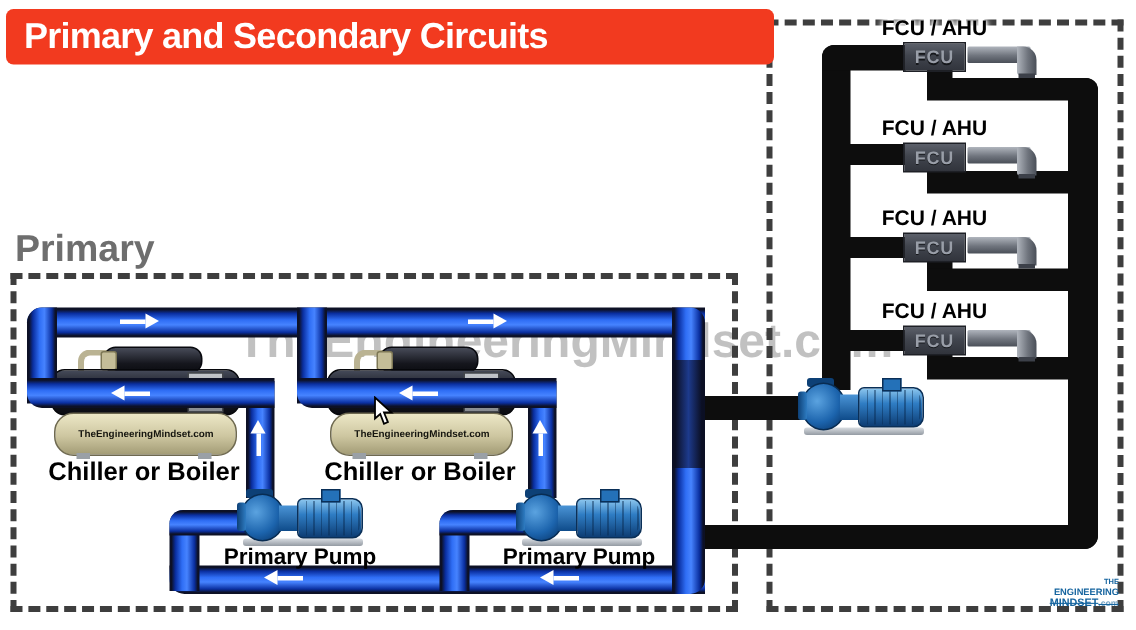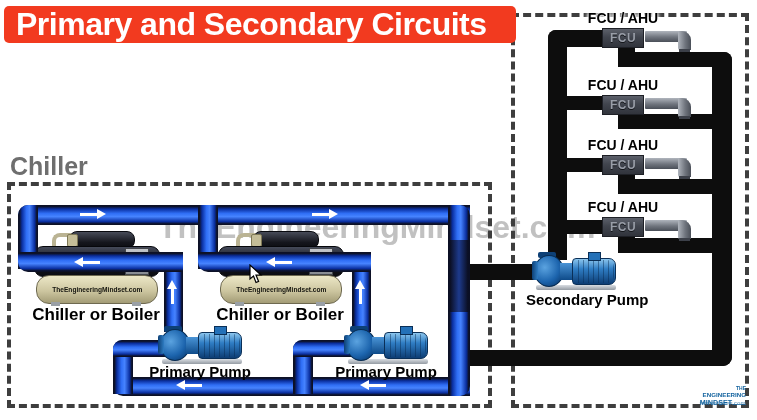--- a/index.html
+++ b/index.html
@@ -3,21 +3,21 @@
 <meta charset="utf-8">
 <style>
   html,body{margin:0;padding:0;background:#fff;}
   #stage{position:relative;width:757px;height:420px;background:#fff;overflow:hidden;
          font-family:"Liberation Sans","DejaVu Sans",sans-serif;}
 
   
   .banner{position:absolute;left:4px;top:6px;width:512px;height:37px;background:#f23a1f;
           border-radius:5px;display:flex;align-items:center;padding-left:12px;box-sizing:border-box;
           z-index:10;}
-  .banner span{color:#fff;font-size:32px;font-weight:bold;letter-spacing:-0.5px;white-space:nowrap;}
+  .banner span{color:#fff;font-size:24px;font-weight:bold;letter-spacing:-0.5px;white-space:nowrap;}
 
   
   .watermark{position:absolute;left:158px;top:209px;font-size:32px;font-weight:bold;
              color:#8a8a8a;opacity:.52;z-index:1;white-space:nowrap;letter-spacing:0;}
 
   
   .dbox{position:absolute;border:4px dashed #3e3e3e;z-index:2;}
   .zone-lbl{position:absolute;font-weight:bold;color:#6e6e6e;font-size:25px;z-index:2;white-space:nowrap;}
 
   
@@ -106,21 +106,21 @@
 </style>
 </head>
 <body>
 
 <div id="stage">
 
   <div class="watermark">TheEngineeringMindset.com</div>
 
   <div class="dbox" style="left:7px;top:182px;width:477px;height:218px;"></div>
   <div class="dbox" style="left:511px;top:13px;width:230px;height:387px;"></div>
-  <div class="zone-lbl" style="left:10px;top:152px;">Chiller</div>
+  <div class="zone-lbl" style="left:10px;top:152px;">Primary</div>
 
   <div class="kp" style="left:458px;top:264px;width:92px;height:16px;"></div>
   <div class="kp" style="left:548px;top:30px;width:19px;height:230px;border-top-left-radius:8px;"></div>
   <div class="kp" style="left:548px;top:30px;width:56px;height:17px;border-top-left-radius:8px;"></div>
   <div class="kp" style="left:556px;top:96px;width:48px;height:14px;"></div>
   <div class="kp" style="left:556px;top:158px;width:48px;height:14px;"></div>
   <div class="kp" style="left:556px;top:220px;width:48px;height:14px;"></div>
 
   <div class="kp" style="left:618px;top:44px;width:17px;height:14px;"></div>
   <div class="kp" style="left:618px;top:52px;width:114px;height:15px;border-top-right-radius:8px;"></div>
@@ -268,21 +268,20 @@
   <div class="lbl halo" style="left:563px;top:10px;width:120px;font-size:14px;">FCU / AHU</div>
   <div class="lbl" style="left:563px;top:77px;width:120px;font-size:14px;">FCU / AHU</div>
   <div class="lbl" style="left:563px;top:137px;width:120px;font-size:14px;">FCU / AHU</div>
   <div class="lbl" style="left:563px;top:199px;width:120px;font-size:14px;">FCU / AHU</div>
 
   <div class="lbl" style="left:23px;top:305px;width:146px;font-size:17px;">Chiller or Boiler</div>
   <div class="lbl" style="left:207px;top:305px;width:146px;font-size:17px;">Chiller or Boiler</div>
 
   <div class="lbl" style="left:140px;top:363px;width:120px;font-size:15px;">Primary Pump</div>
   <div class="lbl" style="left:326px;top:363px;width:120px;font-size:15px;">Primary Pump</div>
-  <div class="lbl" style="left:526px;top:291px;width:120px;font-size:15px;">Secondary Pump</div>
 
   <div class="banner">
     <span>Primary and Secondary Circuits</span>
   </div>
 
   <div class="tm-logo">
     <span class="l1">THE</span>
     <span class="l2">ENGINEERING</span>
     <span class="l3"><span>MINDSET</span><span class="l4">.com</span></span>
   </div>

